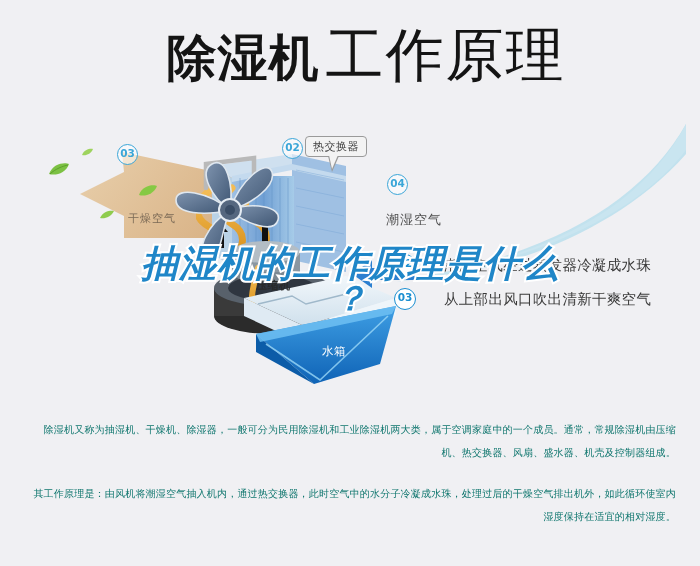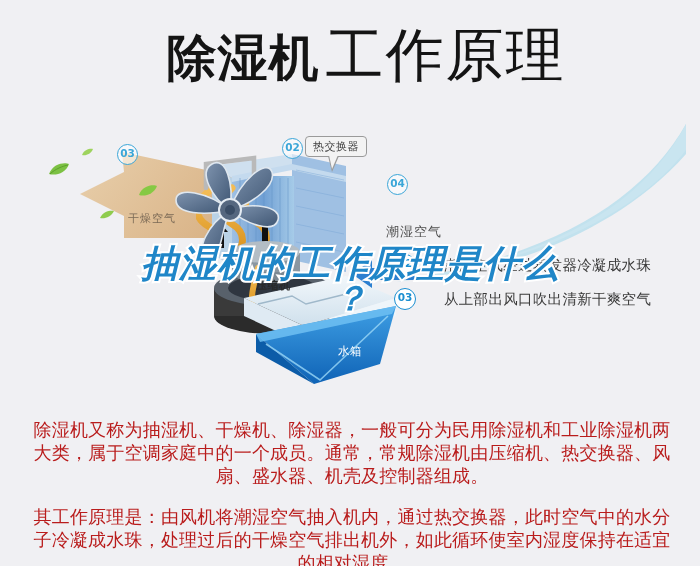--- a/index.html
+++ b/index.html
@@ -66,28 +66,28 @@
 
   
   .machine{position:absolute;left:196px;top:30px;width:220px;height:240px;}
   .machine svg{display:block;}
 
   
   .fan{position:absolute;left:168px;top:40px;width:116px;height:104px;}
   .fan svg{display:block;}
 
   .lbl-humid{
-    position:absolute;left:386px;top:93px;font-size:13px;color:#4d4d4d;letter-spacing:1px;margin-top:12px;
+    position:absolute;left:386px;top:93px;font-size:13px;color:#4d4d4d;letter-spacing:1px;
   }
   .lbl-comp{
     position:absolute;left:256px;top:160px;font-size:11px;color:#2a2a2a;letter-spacing:.5px;
     font-weight:600;
   }
   .lbl-tank{
-    position:absolute;left:322px;top:226px;font-size:11.5px;color:#ffffff;letter-spacing:.5px;margin-left:16px;
+    position:absolute;left:322px;top:226px;font-size:11.5px;color:#ffffff;letter-spacing:.5px;
   }
 
   
   .bullets{position:absolute;left:394px;top:248px;width:300px;}
   .bullet{display:flex;align-items:center;height:34px;}
   .b-num{
     width:20px;height:20px;border-radius:50%;flex:0 0 20px;
     border:1.7px solid #1b8fd1;color:#1b8fd1;background:#fff;
     font-size:10.5px;font-weight:700;line-height:17px;text-align:center;
     margin-right:7px;
@@ -108,22 +108,22 @@
   }
   .overlay .ov-q{
     font-size:34px;font-weight:700;font-style:italic;color:#1f86c8;
     line-height:28px;
     -webkit-text-stroke:4px #ffffff;paint-order:stroke fill;
   }
 
   
   .body-text{position:absolute;left:28px;top:418px;width:648px;}
   .para{
-    font-size:18px;color:#b91c1c;line-height:23px;letter-spacing:.2px;
-    margin:0 0 18px 0;text-align:center;
+    font-size:10px;color:#0f766e;line-height:23px;letter-spacing:.2px;
+    margin:0 0 18px 0;text-align:right;
   }
 </style>
 </head>
 <body>
 
 <div class="page">
 
   <div class="heading">
     <span class="h-a">除湿机</span><span class="h-b">工作原理</span>
   </div>

